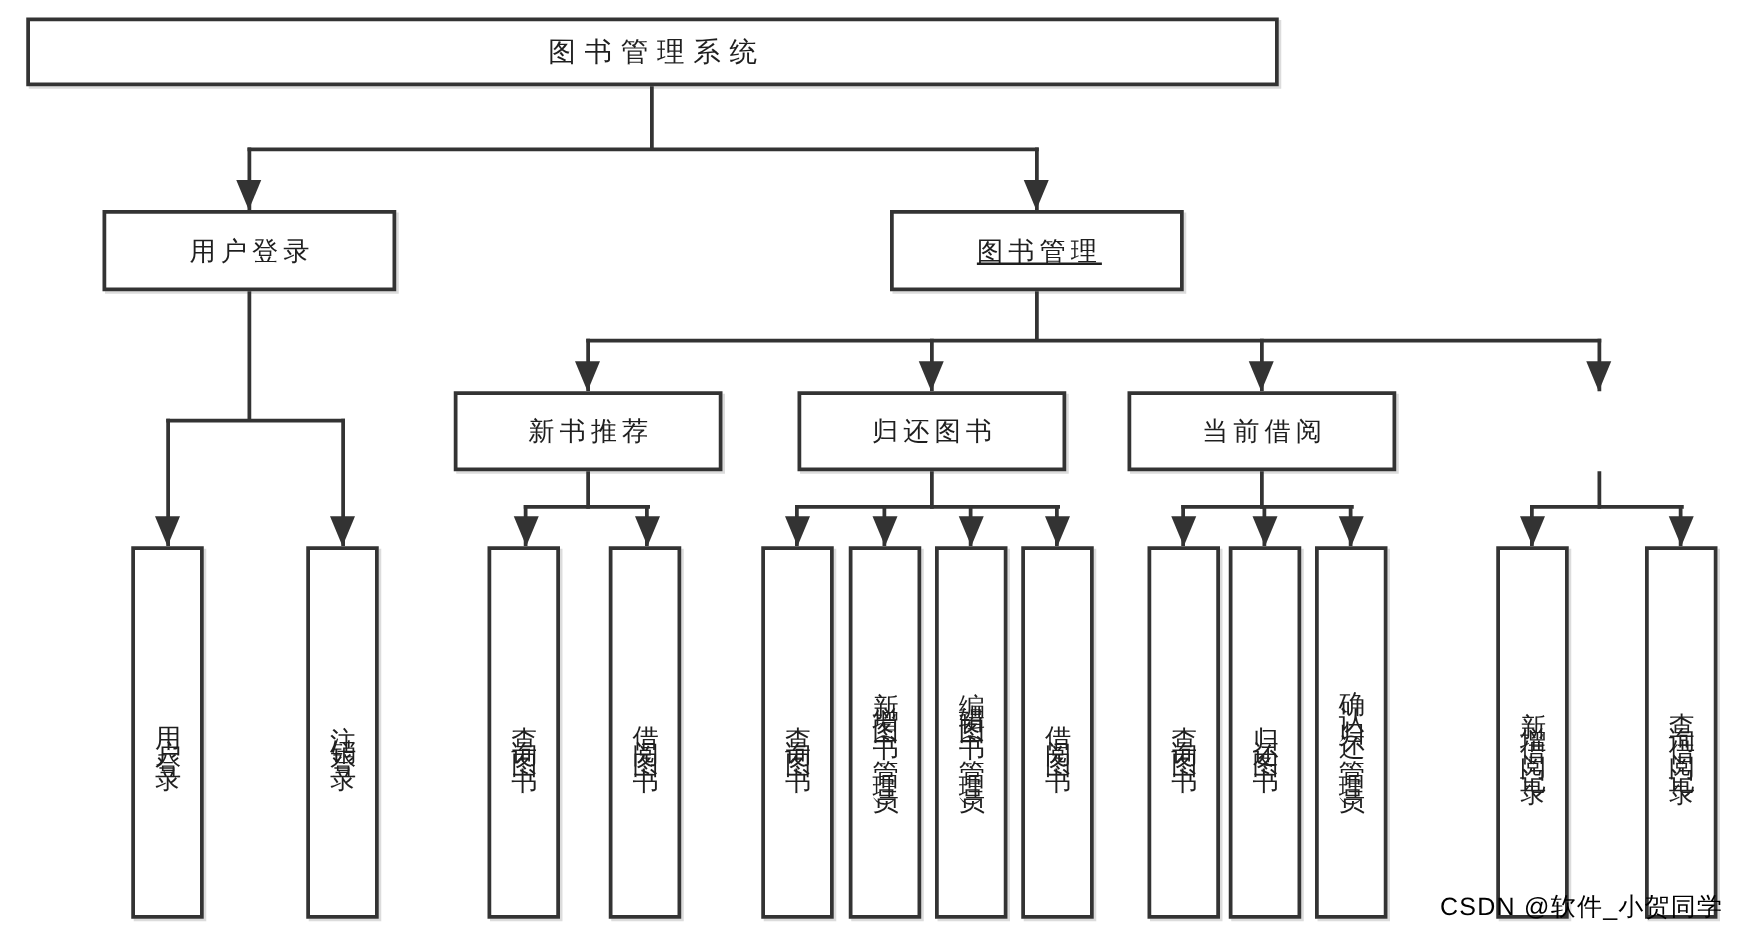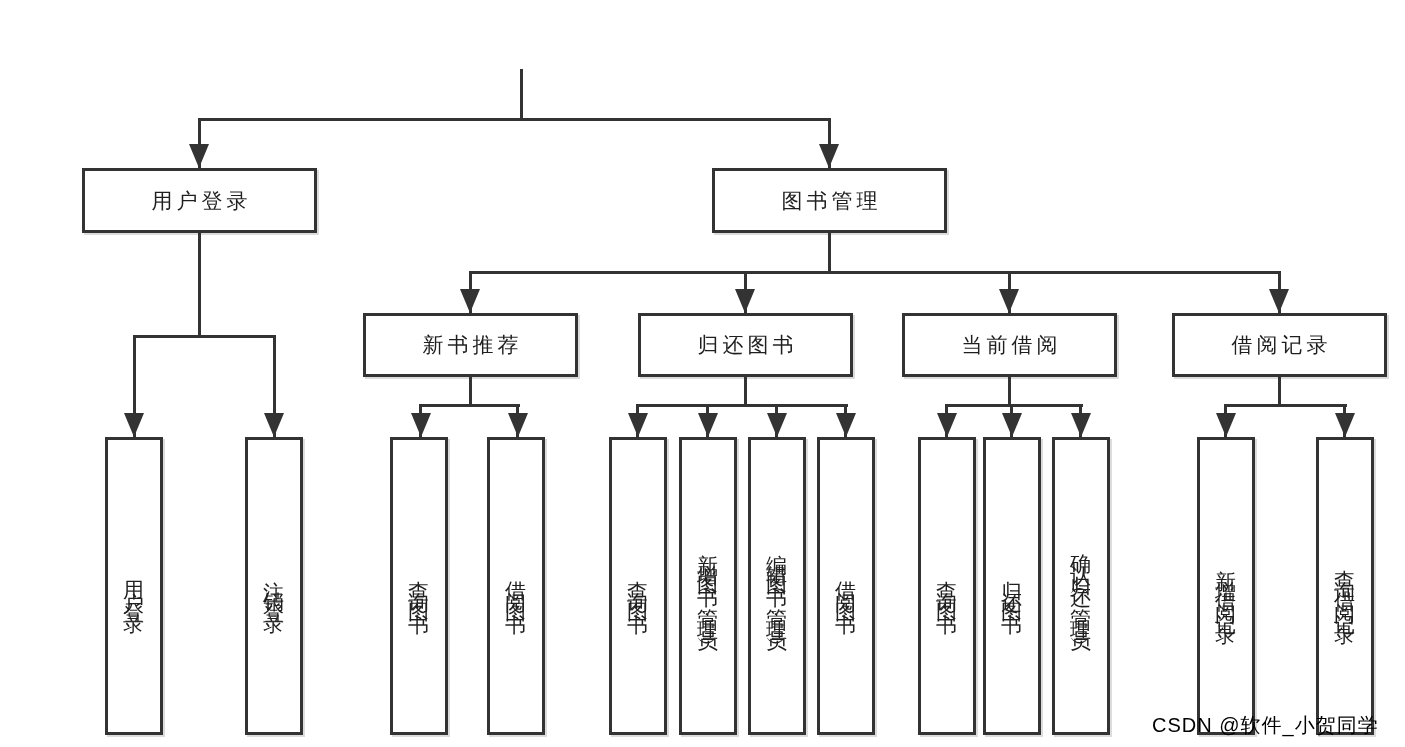--- a/index.html
+++ b/index.html
@@ -46,32 +46,35 @@
     letter-spacing:1px;
     white-space:nowrap;
     z-index:20;
   }
 </style>
 </head>
 <body>
 
 <div id="canvas">
 
+  <div class="hbox rootbox" style="left:21px;top:14px;width:1002px;height:55px;">
+    <span>图书管理系统</span>
+  </div>
 
   <div class="vl" style="left:520px;top:69px;height:51px;"></div>
   <div class="hl" style="left:198px;top:118px;width:633px;"></div>
   <div class="vl" style="left:198px;top:118px;height:50px;"></div>
   <div class="vl" style="left:828px;top:118px;height:50px;"></div>
   <div class="ar" style="left:189px;top:144px;"></div>
   <div class="ar" style="left:819px;top:144px;"></div>
 
   <div class="hbox" style="left:82px;top:168px;width:235px;height:65px;">
     <span>用户登录</span>
   </div>
-  <div class="hbox" style="left:712px;top:168px;width:235px;height:65px;">
+  <div class="hbox" style="left:712px;top:168px;width:235px;height:65px;text-decoration:underline;">
     <span>图书管理</span>
   </div>
 
   <div class="vl" style="left:198px;top:233px;height:104px;"></div>
   <div class="hl" style="left:133px;top:335px;width:143px;"></div>
   <div class="vl" style="left:133px;top:335px;height:102px;"></div>
   <div class="vl" style="left:273px;top:335px;height:102px;"></div>
   <div class="ar" style="left:124px;top:413px;"></div>
   <div class="ar" style="left:264px;top:413px;"></div>
 
@@ -87,23 +90,20 @@
   <div class="ar" style="left:1269px;top:289px;"></div>
 
   <div class="hbox" style="left:363px;top:313px;width:215px;height:64px;">
     <span>新书推荐</span>
   </div>
   <div class="hbox" style="left:638px;top:313px;width:215px;height:64px;">
     <span>归还图书</span>
   </div>
   <div class="hbox" style="left:902px;top:313px;width:215px;height:64px;">
     <span>当前借阅</span>
-  </div>
-  <div class="hbox" style="left:1172px;top:313px;width:215px;height:64px;">
-    <span>借阅记录</span>
   </div>
 
   <div class="vl" style="left:469px;top:377px;height:30px;"></div>
   <div class="vl" style="left:744px;top:377px;height:30px;"></div>
   <div class="vl" style="left:1008px;top:377px;height:30px;"></div>
   <div class="vl" style="left:1278px;top:377px;height:30px;"></div>
 
   <div class="hl" style="left:419px;top:404px;width:101px;"></div>
   <div class="hl" style="left:636px;top:404px;width:212px;"></div>
   <div class="hl" style="left:945px;top:404px;width:138px;"></div>

